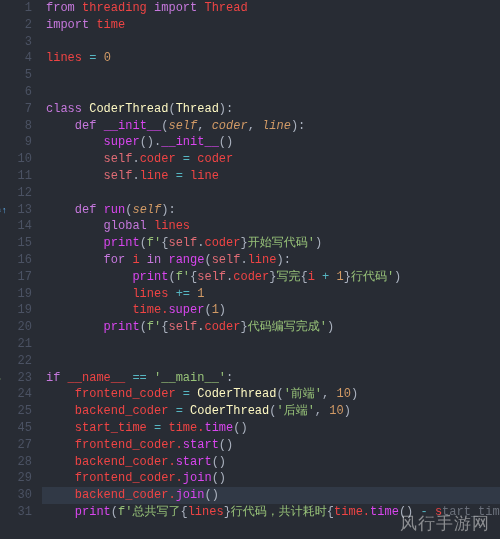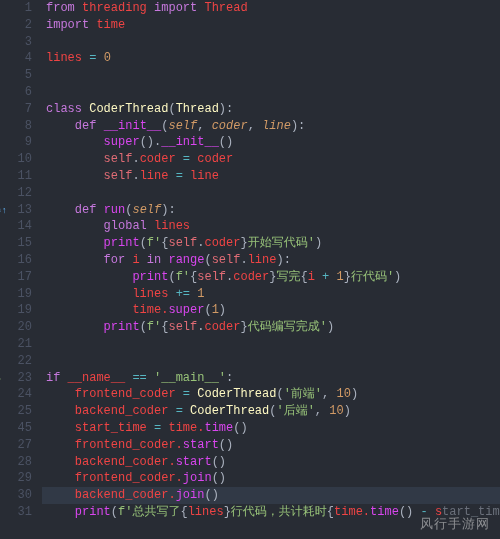--- a/index.html
+++ b/index.html
@@ -65,21 +65,21 @@
   .param { color: #d19a66; font-style: italic; } 
   .builtin { color: #d946ef; margin-top: 28px; }   
   .punct { color: #abb2bf; }
   .plain { color: #ef4444; } 
   .strdim { color: #abb2bf; opacity: 0.5; }
   .watermark {
     position: absolute;
     bottom: 6px;
     right: 10px;
     color: rgba(220,220,220,0.55);
-    font-size: 13px;
+    font-size: 17px;
     font-family: sans-serif;
     letter-spacing: 1px;
     text-align: right;
   }
 </style>
 </head>
 <body>
 
 <div class="editor">
   <div class="gutter">

